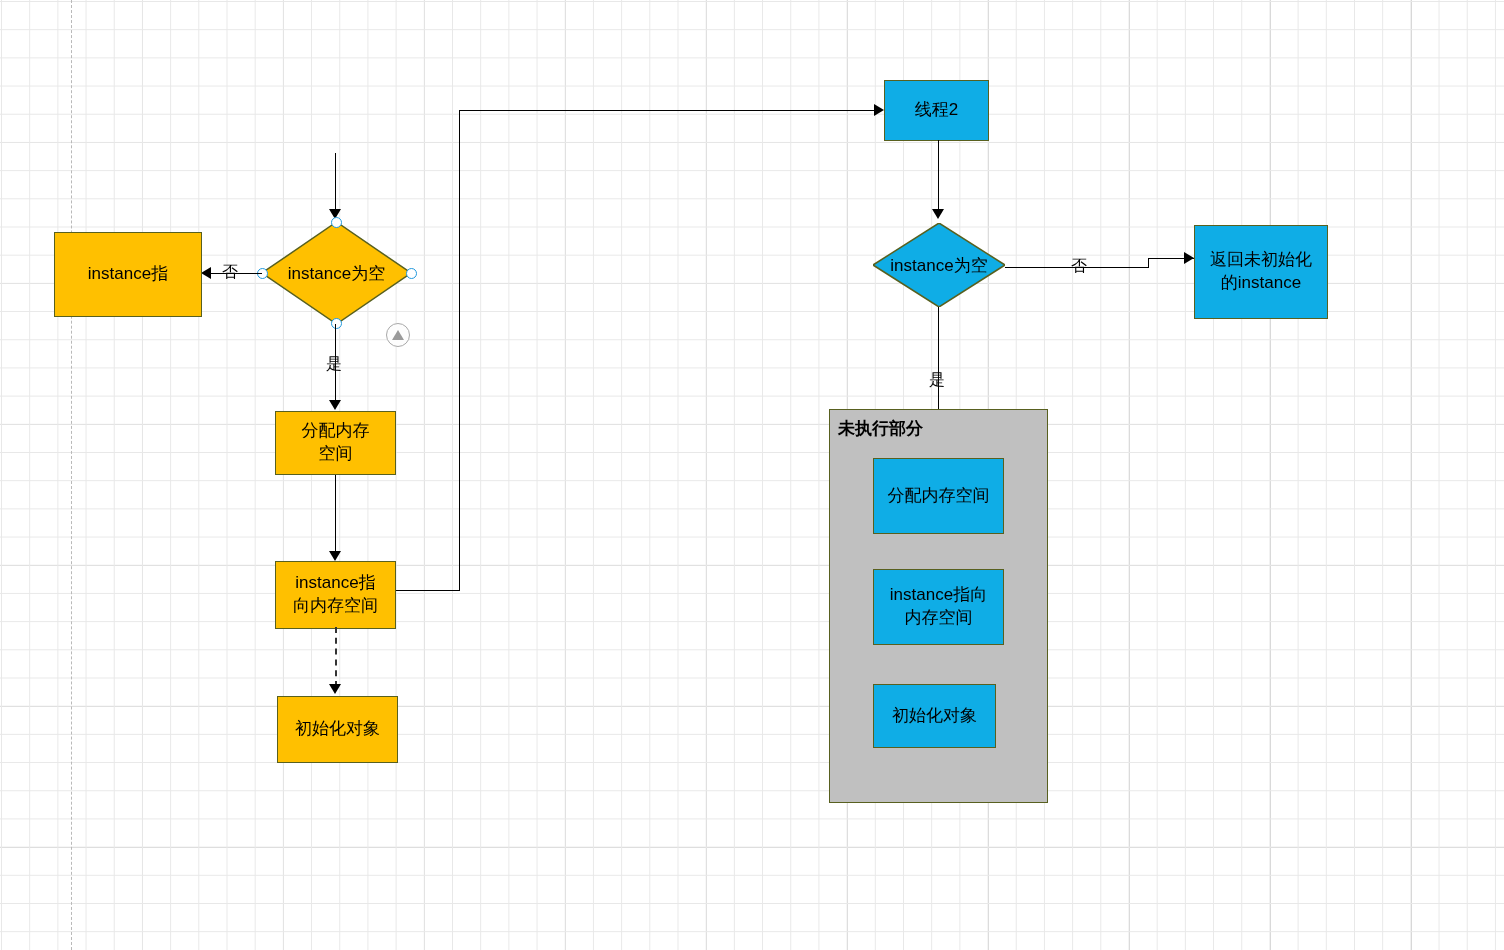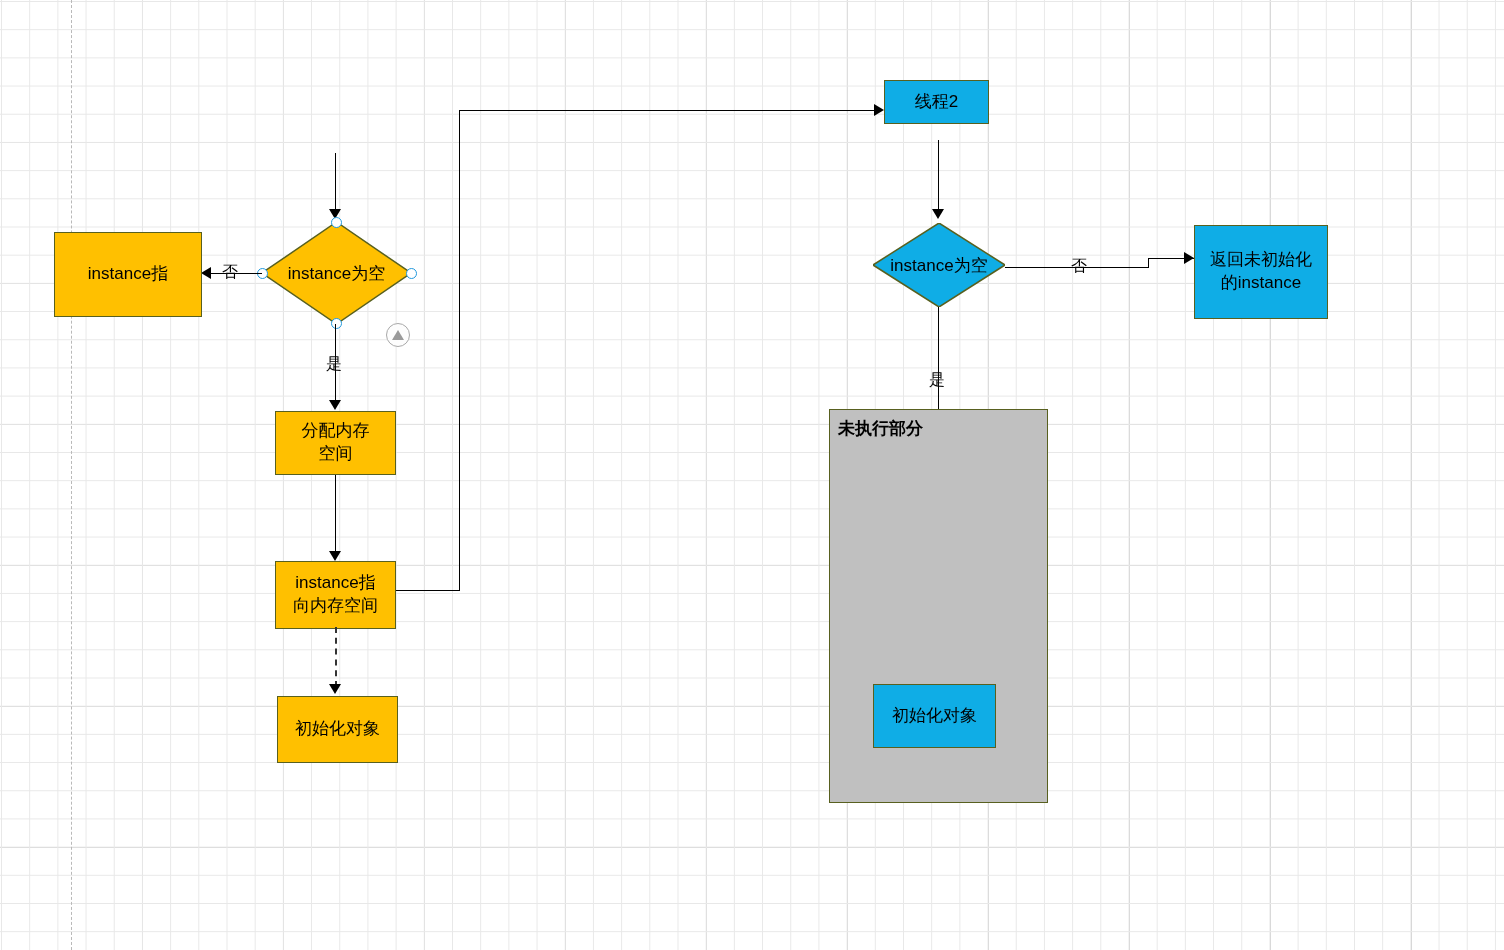--- a/index.html
+++ b/index.html
@@ -216,21 +216,21 @@
   <div class="line-h" style="left:396px; top:590px; width:64px;"></div>
   <div class="line-v" style="left:459px; top:110px; height:481px;"></div>
   <div class="line-h" style="left:459px; top:110px; width:415px;"></div>
   <div class="arrow right" style="left:874px; top:104px;"></div>
 
   <div class="line-v dashed" style="left:335px; top:627px; height:60px;"></div>
   <div class="arrow down" style="left:329px; top:684px;"></div>
 
   <div class="node orange" style="left:277px; top:696px; width:121px; height:67px;">初始化对象</div>
 
-  <div class="node blue" style="left:884px; top:80px; width:105px; height:44px;">线程2</div>
+  <div class="node blue" style="left:884px; top:80px; width:105px; height:61px;">线程2</div>
 
   <div class="line-v" style="left:938px; top:140px; height:72px;"></div>
   <div class="arrow down" style="left:932px; top:209px;"></div>
 
   <div class="diamond" style="left:873px; top:223px; width:132px; height:84px;">
     <svg class="dshape" viewBox="0 0 132 84" preserveAspectRatio="none">
       <polygon points="66,0 132,42 66,84 0,42" fill="#0FADE6" stroke="#58601f" stroke-width="1.5"></polygon>
     </svg>
     <span class="dlabel">instance为空</span>
   </div>
@@ -244,17 +244,20 @@
   <div class="node blue" style="left:1194px; top:225px; width:134px; height:94px;">返回未初始化
 的instance</div>
 
   <div class="line-v" style="left:938px; top:307px; height:152px;"></div>
   <div class="arrow down" style="left:932px; top:452px;"></div>
   <div class="edge-label" style="left:929px; top:370px;">是</div>
 
   <div class="group-box" style="left:829px; top:409px; width:219px; height:394px;"></div>
   <div class="group-label" style="left:838px; top:417px;">未执行部分</div>
 
-
+  <div class="node blue" style="left:873px; top:458px; width:131px; height:76px;">分配内存空间</div>
+
+  <div class="node blue" style="left:873px; top:569px; width:131px; height:76px;">instance指向
+内存空间</div>
 
   <div class="node blue" style="left:873px; top:684px; width:123px; height:64px;">初始化对象</div>
 
 </div>
 
 </body></html>

